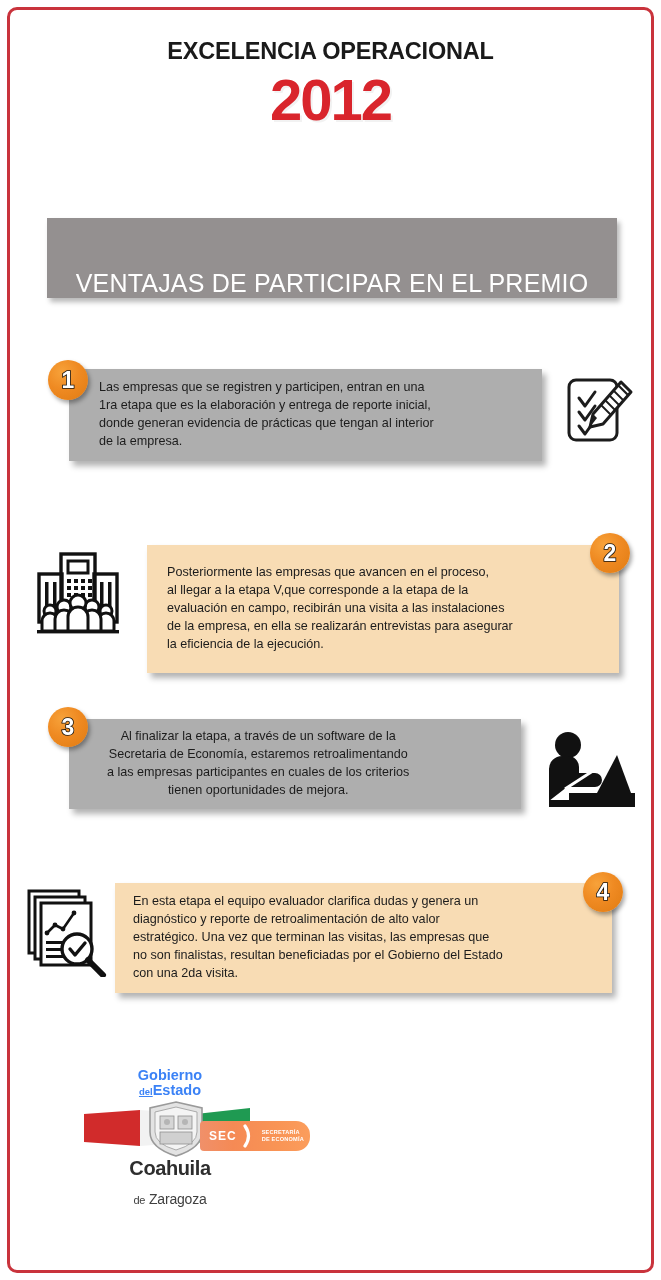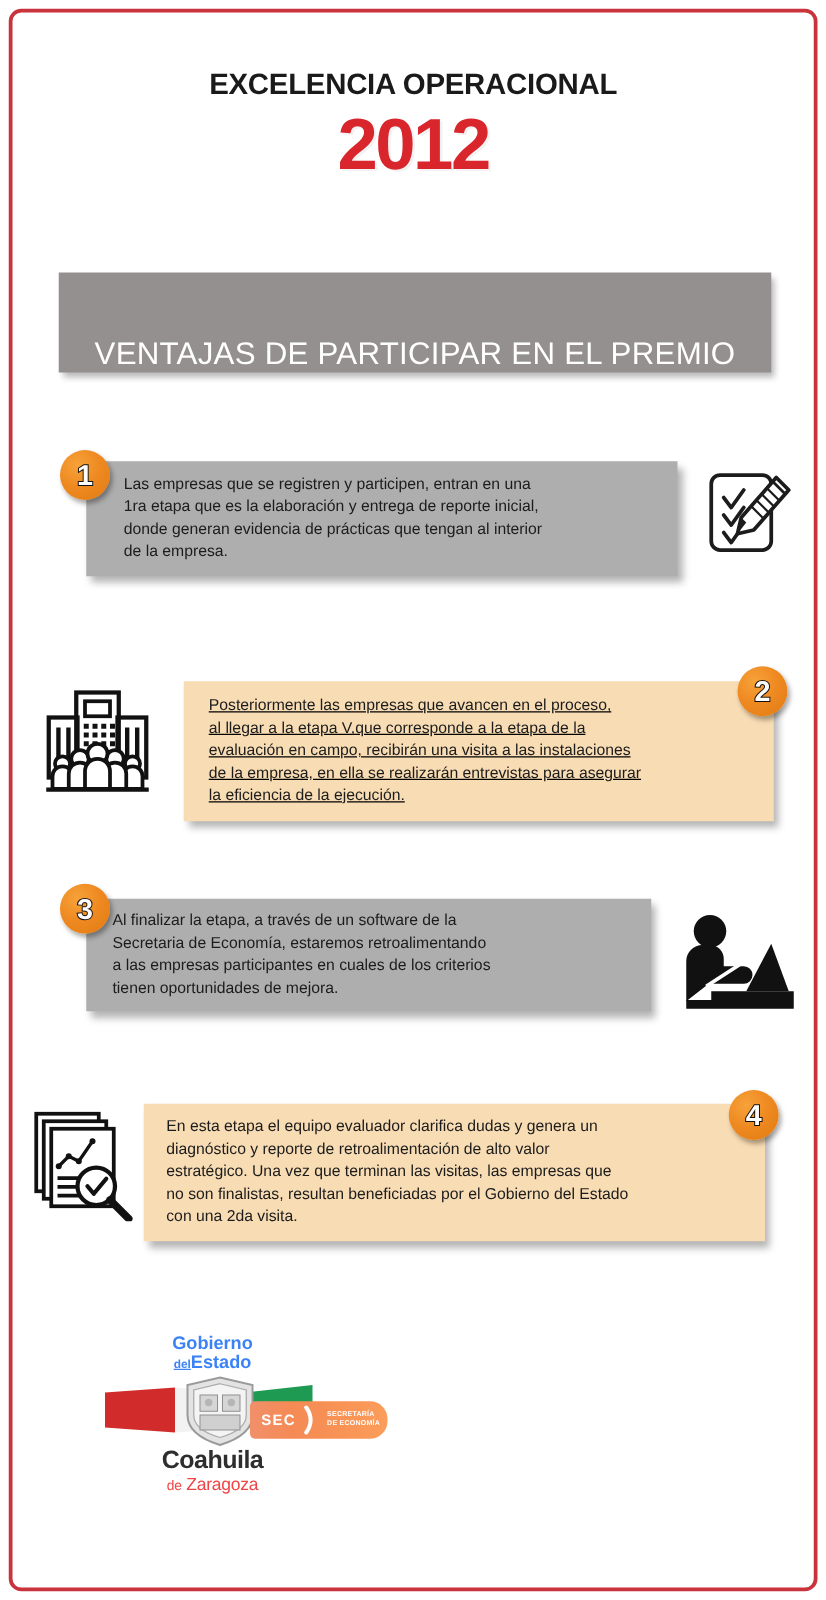--- a/index.html
+++ b/index.html
@@ -40,21 +40,21 @@
     white-space: nowrap;
   }
   .t-red { color: #d9252c; }
   .t-blk { color: #1a1a1a; }
   .title-line2 {
     font-size: 23.5px;
     font-weight: bold;
     color: #1a1a1a;
     letter-spacing: -0.2px;
     line-height: 1.1;
-    margin-top: 17px;
+    margin-top: 1px;
     white-space: nowrap;
   }
   .year {
     font-size: 58px;
     font-weight: bold;
     color: #d9252c;
     letter-spacing: -2px;
     line-height: 1;
     margin-top: 6px;
     text-shadow: 2px 2px 0 #f2f2f2;
@@ -128,21 +128,21 @@
   }
   .gob-top .small { font-size: 9.5px; text-decoration: underline; }
   .flag-row { position: relative; width: 250px; height: 58px; margin-top: 2px; }
   .coa-bottom {
     width: 160px;
     margin-left: 12px;
     text-align: center;
     line-height: 1;
   }
   .coahuila { font-size: 20px; font-weight: bold; color: #2e2e2e; letter-spacing: -0.4px; }
-  .zaragoza { font-size: 14px; color: #ef4444; letter-spacing: -0.2px; margin-top: 2px; }
+  .zaragoza { font-size: 14px; color: #404040; letter-spacing: -0.2px; margin-top: 14px; }
   .sec-badge {
     position: absolute;
     left: 200px; top: 1121px;
     width: 110px; height: 30px;
     background: linear-gradient(90deg, #f0906a 0%, #f58a55 30%, #f99455 70%, #fb9d5c 100%);
     border-radius: 4px 14px 14px 4px;
     display: flex;
     align-items: center;
   }
   .sec-word {
@@ -194,21 +194,21 @@
         <path d="M16 58 l6 8 l10 -14" fill="none" stroke="#1c1c1c" stroke-width="3" stroke-linecap="round" stroke-linejoin="round"></path>
         <path d="M30 46 L58 14 L68 24 L40 56 L27 59 Z" fill="#ffffff" stroke="#1c1c1c" stroke-width="3" stroke-linejoin="round"></path>
         <path d="M55 17 L65 27" stroke="#1c1c1c" stroke-width="2.2"></path>
         <path d="M50 22 L60 32 M46 27 L56 37 M42 32 L52 42 M38 37 L48 47" stroke="#1c1c1c" stroke-width="1.8"></path>
         <path d="M30 46 L34 50 L27 59 Z" fill="#1c1c1c"></path>
       </svg>
     </div>
   </div>
 
   <div class="step">
-    <div class="card peach" style="left:147px; top:545px; width:472px; height:112px;text-decoration:underline;">
+    <div class="card peach" style="left:147px; top:545px; width:472px; height:128px;">
       <div class="card-text" style="padding-left:20px; padding-right:28px;">Posteriormente las empresas que avancen en el proceso,
 al llegar a la etapa  V,que corresponde a la etapa de la
 evaluación en campo, recibirán una visita a las instalaciones
 de la empresa, en ella se realizarán entrevistas para asegurar
  la eficiencia de la ejecución.</div>
     </div>
     <div class="badge" style="left:590px; top:533px;">2</div>
     <div class="icon-box" style="left:32px; top:548px; width:92px; height:88px;">
       <svg viewBox="0 0 92 88" width="92" height="88">
         <rect x="29" y="6" width="34" height="68" fill="none" stroke="#111" stroke-width="3.4"></rect>
@@ -249,21 +249,21 @@
           <circle cx="46" cy="55" r="8"></circle>
             <path d="M36 83 v-14 a10 10 0 0 1 20 0 v14 z"></path>
         </g>
         <rect x="5" y="82" width="82" height="3.4" fill="#111"></rect>
       </svg>
     </div>
   </div>
 
   <div class="step">
     <div class="card gray" style="left:69px; top:719px; width:452px; height:90px;">
-      <div class="card-text" style="padding-left:21px;">Al finalizar la etapa, a través de un software de la
+      <div class="card-text" style="padding-left:38px;text-align:center;">Al finalizar la etapa, a través de un software de la
 Secretaria de Economía, estaremos retroalimentando
 a las empresas participantes en cuales de los criterios
 tienen oportunidades de mejora.</div>
     </div>
     <div class="badge" style="left:48px; top:707px;">3</div>
     <div class="icon-box" style="left:539px; top:731px; width:100px; height:78px;">
       <svg viewBox="0 0 100 78" width="100" height="78">
         <circle cx="29" cy="14" r="13" fill="#111"></circle>
         <path d="M10 70 v-32 a13 13 0 0 1 13 -13 h6 a11 11 0 0 1 11 11 v6 h16 a7 7 0 0 1 0 14 h-28 z" fill="#111"></path>
         <path d="M26 58 L60 36" stroke="#fff" stroke-width="3"></path>

